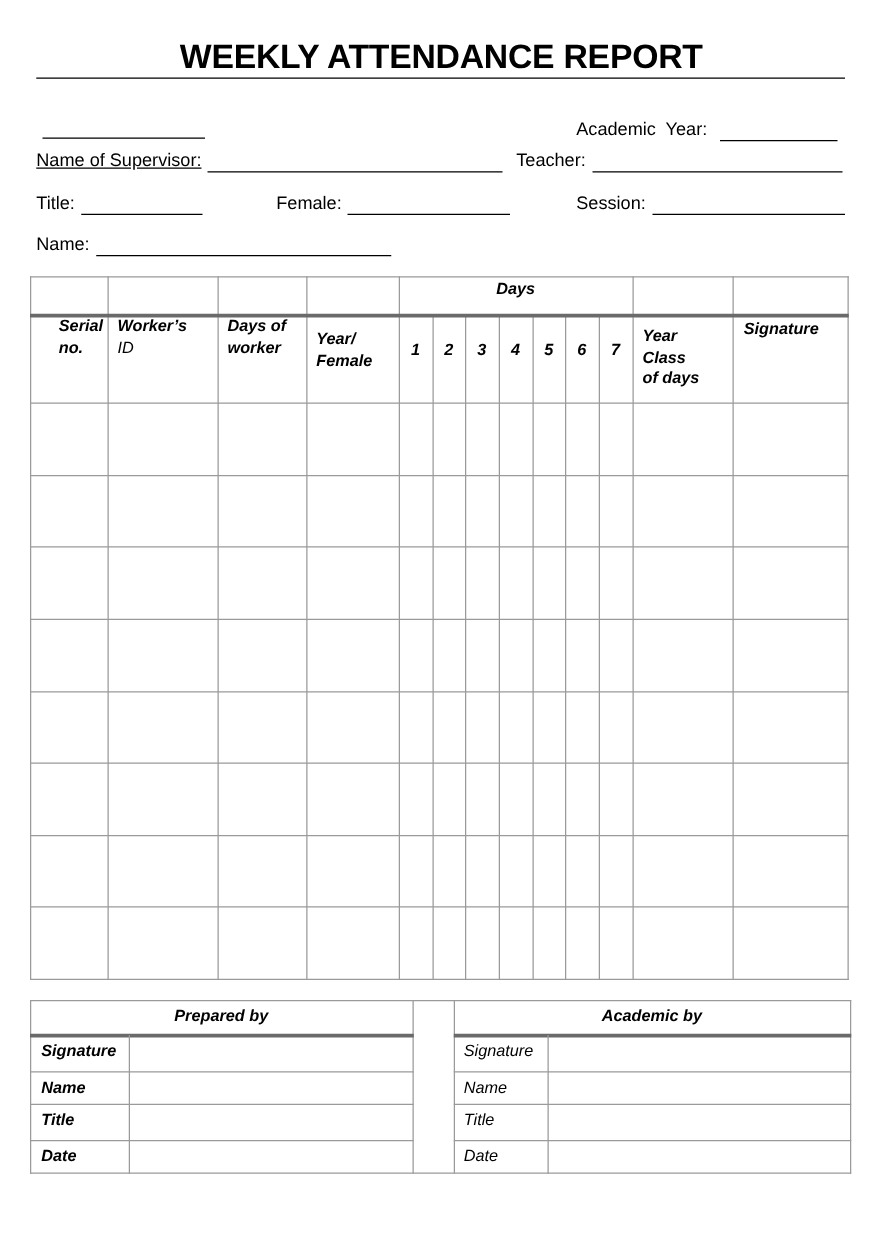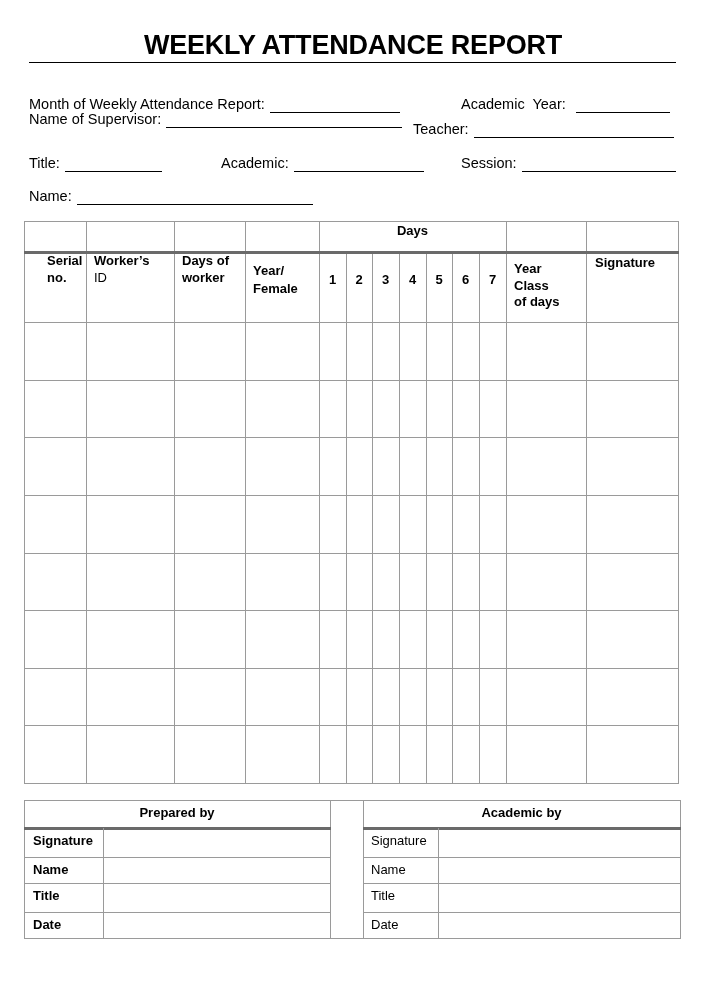--- a/index.html
+++ b/index.html
@@ -7,54 +7,53 @@
   .title { position: absolute; left: 0; width: 706px; top: 30px; text-align: center; font-weight: bold; font-size: 27px; letter-spacing: -0.2px; }
   .title-rule { position: absolute; left: 29px; top: 62px; width: 647px; height: 0; border-top: 1px solid #000; }
   .field { position: absolute; font-size: 14.5px; white-space: nowrap; display: flex; align-items: flex-end; }
   .field .lbl { line-height: 17px; }
   .field .line { display: inline-block; border-bottom: 1px solid #000; height: 14px; margin-left: 5px; }
 
   .grid-line-v { position: absolute; width: 0; border-left: 1px solid #9a9a9a; }
   .grid-line-h { position: absolute; height: 0; border-top: 1px solid #9a9a9a; }
   .thick-h { position: absolute; height: 0; border-top: 3px solid #6a6a6a; }
 
-  .cell-text { position: absolute; font-size: 13px; font-weight: bold; line-height: 16.5px; }
+  .cell-text { position: absolute; font-size: 13px; font-weight: bold; line-height: 16.5px; font-style: italic; }
   .cell-text.normal { font-weight: normal; }
   .cell-center { text-align: center; }
 </style>
 </head>
 <body>
 
 <div class="title">WEEKLY ATTENDANCE REPORT</div>
 <div class="title-rule"></div>
 
 <div class="field" style="left:29px; top:96px;">
-  <span class="lbl">Month of Weekly Attendance Report:</span>
   <span class="line" style="width:130px;"></span>
 </div>
 <div class="field" style="left:461px; top:96px;">
   <span class="lbl" style="white-space:pre;">Academic  Year:</span>
   <span class="line" style="width:94px; margin-left:10px;"></span>
 </div>
 
-<div class="field" style="left:29px; top:111px;">
+<div class="field" style="left:29px; top:121px;text-decoration:underline;">
   <span class="lbl">Name of Supervisor:</span>
   <span class="line" style="width:236px;"></span>
 </div>
 <div class="field" style="left:413px; top:121px;">
   <span class="lbl">Teacher:</span>
   <span class="line" style="width:200px;"></span>
 </div>
 
 <div class="field" style="left:29px; top:155px;">
   <span class="lbl">Title:</span>
   <span class="line" style="width:97px;"></span>
 </div>
 <div class="field" style="left:221px; top:155px;">
-  <span class="lbl">Academic:</span>
+  <span class="lbl">Female:</span>
   <span class="line" style="width:130px;"></span>
 </div>
 <div class="field" style="left:461px; top:155px;">
   <span class="lbl">Session:</span>
   <span class="line" style="width:154px;"></span>
 </div>
 
 <div class="field" style="left:29px; top:188px;">
   <span class="lbl">Name:</span>
   <span class="line" style="width:236px;"></span>

